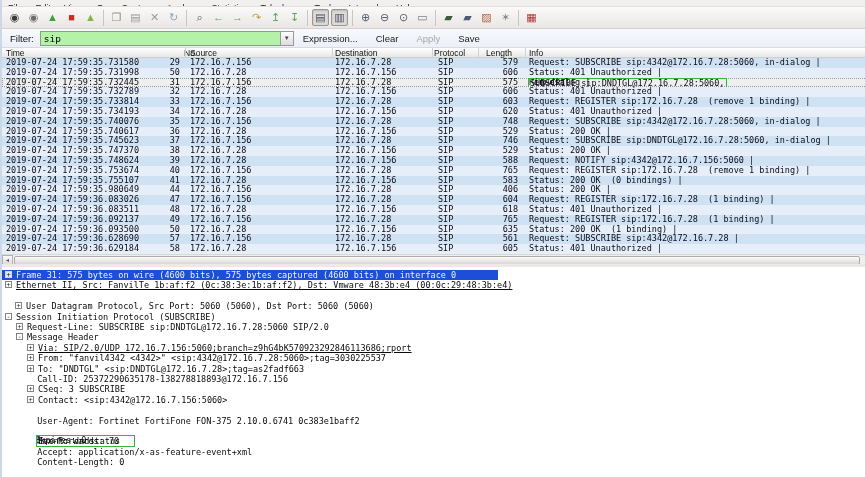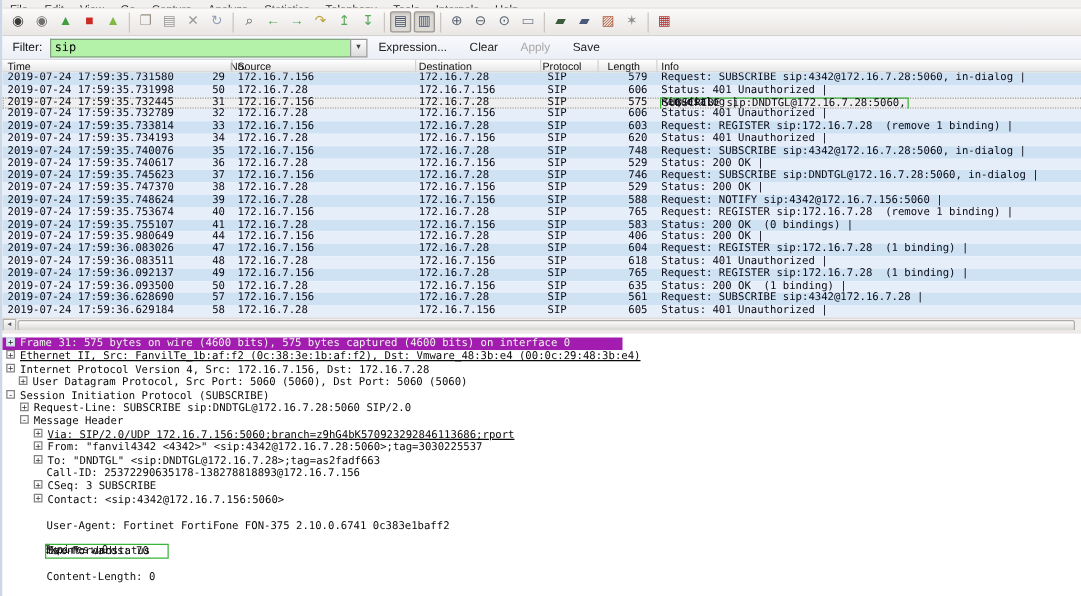--- a/index.html
+++ b/index.html
@@ -74,21 +74,21 @@
   
   #splitter { position:absolute; left:0; top:264px; width:865px; height:3px; background:#ece9e6; }
 
   
   #details { position:absolute; left:0; top:267px; width:865px; height:210px; background:#fff; }
   .dline { position:absolute; left:0; height:10.4px; font:8.5px "DejaVu Sans Mono",monospace;
     line-height:10.4px; color:#0a0a0a; white-space:pre; }
   .dline .exp { display:inline-block; width:7px; height:7px; border:1px solid #848484;
     background:#fff; font:7px/6px "DejaVu Sans Mono",monospace; text-align:center;
     color:#333; vertical-align:1px; margin-right:4px; }
-  .dline.sel { background:#a21caf; color:#eef3ea; padding-right:42px; }
+  .dline.sel { background:#1d4ed8; color:#eef3ea; padding-right:42px; }
   .dline.sel .exp { background:#dfe8f6; color:#222; border-color:#cdd8e8; }
   .gbox { border:1px solid #38b438; padding:0 14px 0 1px; margin-left:-1px; }
 </style>
 </head>
 <body>
 
 <div id="app">
   <div id="menubar"><span class="menu-item">File</span><span class="menu-item">Edit</span><span class="menu-item">View</span><span class="menu-item">Go</span><span class="menu-item">Capture</span><span class="menu-item">Analyze</span><span class="menu-item">Statistics</span><span class="menu-item">Telephony</span><span class="menu-item">Tools</span><span class="menu-item">Internals</span><span class="menu-item">Help</span></div>
   <div id="toolbar">
       <span class="tbicon" style="color: rgb(58, 58, 58);">◉</span>
@@ -178,31 +178,30 @@
 
   <div id="hscroll">
     <div id="hscroll-left">◄</div>
     <div id="hscroll-thumb"></div>
   </div>
 
   <div id="splitter"></div>
   <div id="details">
       <div class="dline sel" style="top: 3px; padding-left: 3px;"><span class="exp">+</span><span>Frame 31: 575 bytes on wire (4600 bits), 575 bytes captured (4600 bits) on interface 0</span></div>
       <div class="dline" style="top: 13.4px; padding-left: 3px; text-decoration: underline;"><span class="exp">+</span><span>Ethernet II, Src: FanvilTe_1b:af:f2 (0c:38:3e:1b:af:f2), Dst: Vmware_48:3b:e4 (00:0c:29:48:3b:e4)</span></div>
-      <div class="dline" style="top: 23.8px; padding-left: 3px;"><span class="exp">+</span><span>Internet Protocol Version 4, Src: 172.16.7.156, Dst: 172.16.7.28</span></div>
       <div class="dline" style="top: 34.2px; padding-left: 13px;"><span class="exp">+</span><span>User Datagram Protocol, Src Port: 5060 (5060), Dst Port: 5060 (5060)</span></div>
       <div class="dline" style="top: 44.6px; padding-left: 3px;"><span class="exp">-</span><span>Session Initiation Protocol (SUBSCRIBE)</span></div>
       <div class="dline" style="top: 55px; padding-left: 14px;"><span class="exp">+</span><span>Request-Line: SUBSCRIBE sip:DNDTGL@172.16.7.28:5060 SIP/2.0</span></div>
       <div class="dline" style="top: 65.4px; padding-left: 14px;"><span class="exp">-</span><span>Message Header</span></div>
       <div class="dline" style="top: 75.8px; padding-left: 25px; text-decoration: underline;"><span class="exp">+</span><span>Via: SIP/2.0/UDP 172.16.7.156:5060;branch=z9hG4bK570923292846113686;rport</span></div>
       <div class="dline" style="top: 86.2px; padding-left: 25px;"><span class="exp">+</span><span>From: "fanvil4342 &lt;4342&gt;" &lt;sip:4342@172.16.7.28:5060&gt;;tag=3030225537</span></div>
       <div class="dline" style="top: 96.6px; padding-left: 25px;"><span class="exp">+</span><span>To: "DNDTGL" &lt;sip:DNDTGL@172.16.7.28&gt;;tag=as2fadf663</span></div>
       <div class="dline" style="top: 107px; padding-left: 25px;"><span>  </span><span>Call-ID: 25372290635178-138278818893@172.16.7.156</span></div>
       <div class="dline" style="top: 117.4px; padding-left: 25px;"><span class="exp">+</span><span>CSeq: 3 SUBSCRIBE</span></div>
       <div class="dline" style="top: 127.8px; padding-left: 25px;"><span class="exp">+</span><span>Contact: &lt;sip:4342@172.16.7.156:5060&gt;</span></div>
       <div class="dline" style="top: 138.2px; padding-left: 25px; margin-top: 31px;"><span>  </span><span>Max-Forwards: 70</span></div>
       <div class="dline" style="top: 148.6px; padding-left: 25px;"><span>  </span><span>User-Agent: Fortinet FortiFone FON-375 2.10.0.6741 0c383e1baff2</span></div>
       <div class="dline" style="top: 168px; padding-left: 23px;"><span>  </span><span>Expires: 0</span></div>
       <div class="dline" style="top: 169.4px; padding-left: 25px;"><span>  </span><span class="gbox">Event: dndstatus</span></div>
-      <div class="dline" style="top: 179.8px; padding-left: 25px;"><span>  </span></div>
+      <div class="dline" style="top: 179.8px; padding-left: 25px;"><span>  </span><span>Accept: application/x-as-feature-event+xml</span></div>
       <div class="dline" style="top: 190.2px; padding-left: 25px;"><span>  </span><span>Content-Length: 0</span></div>
     </div>
 </div>
 
 </body></html>

